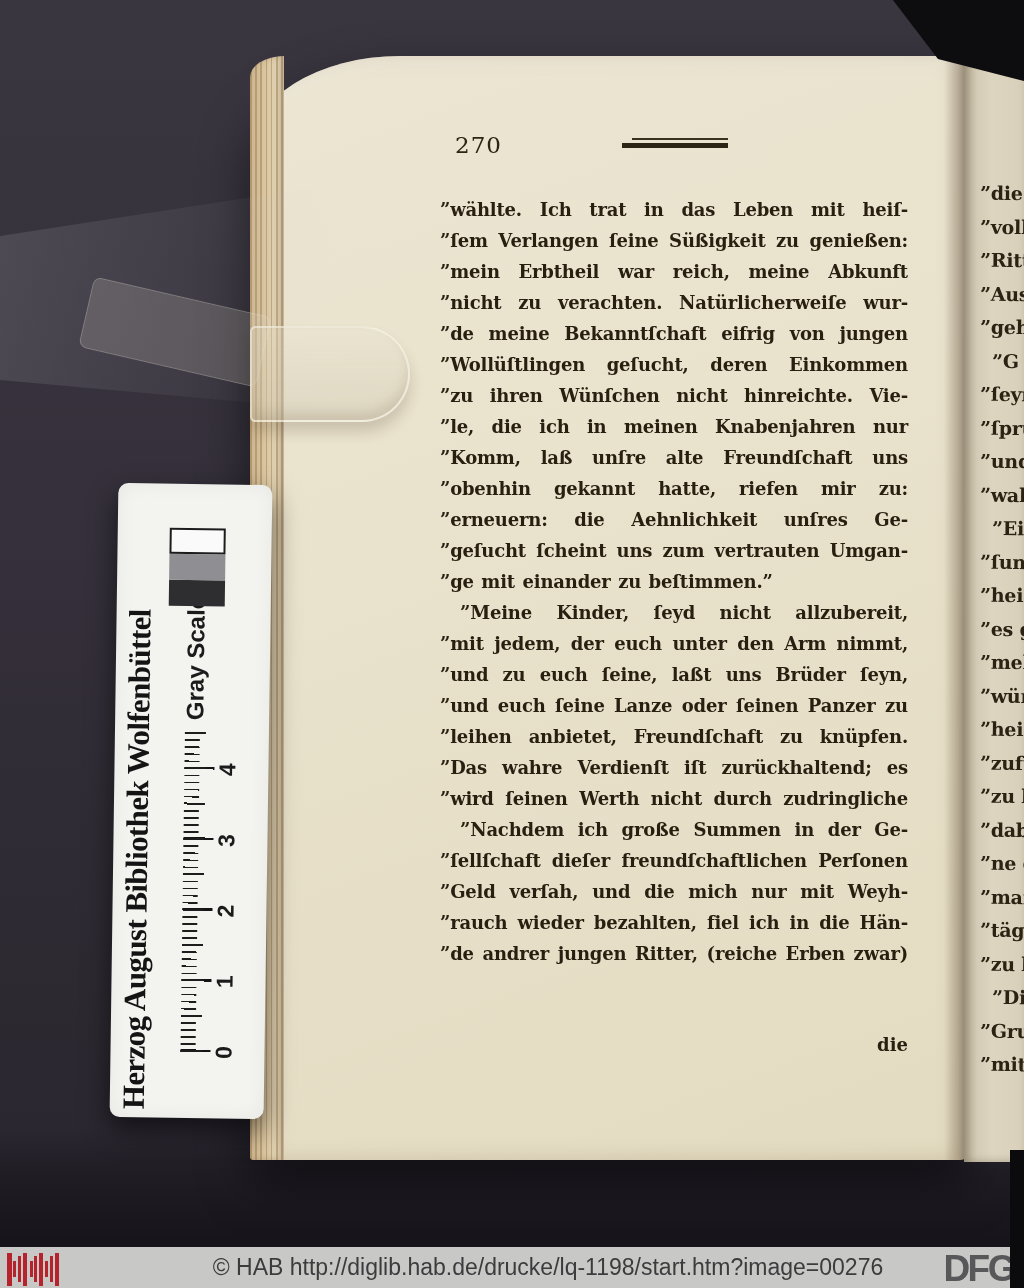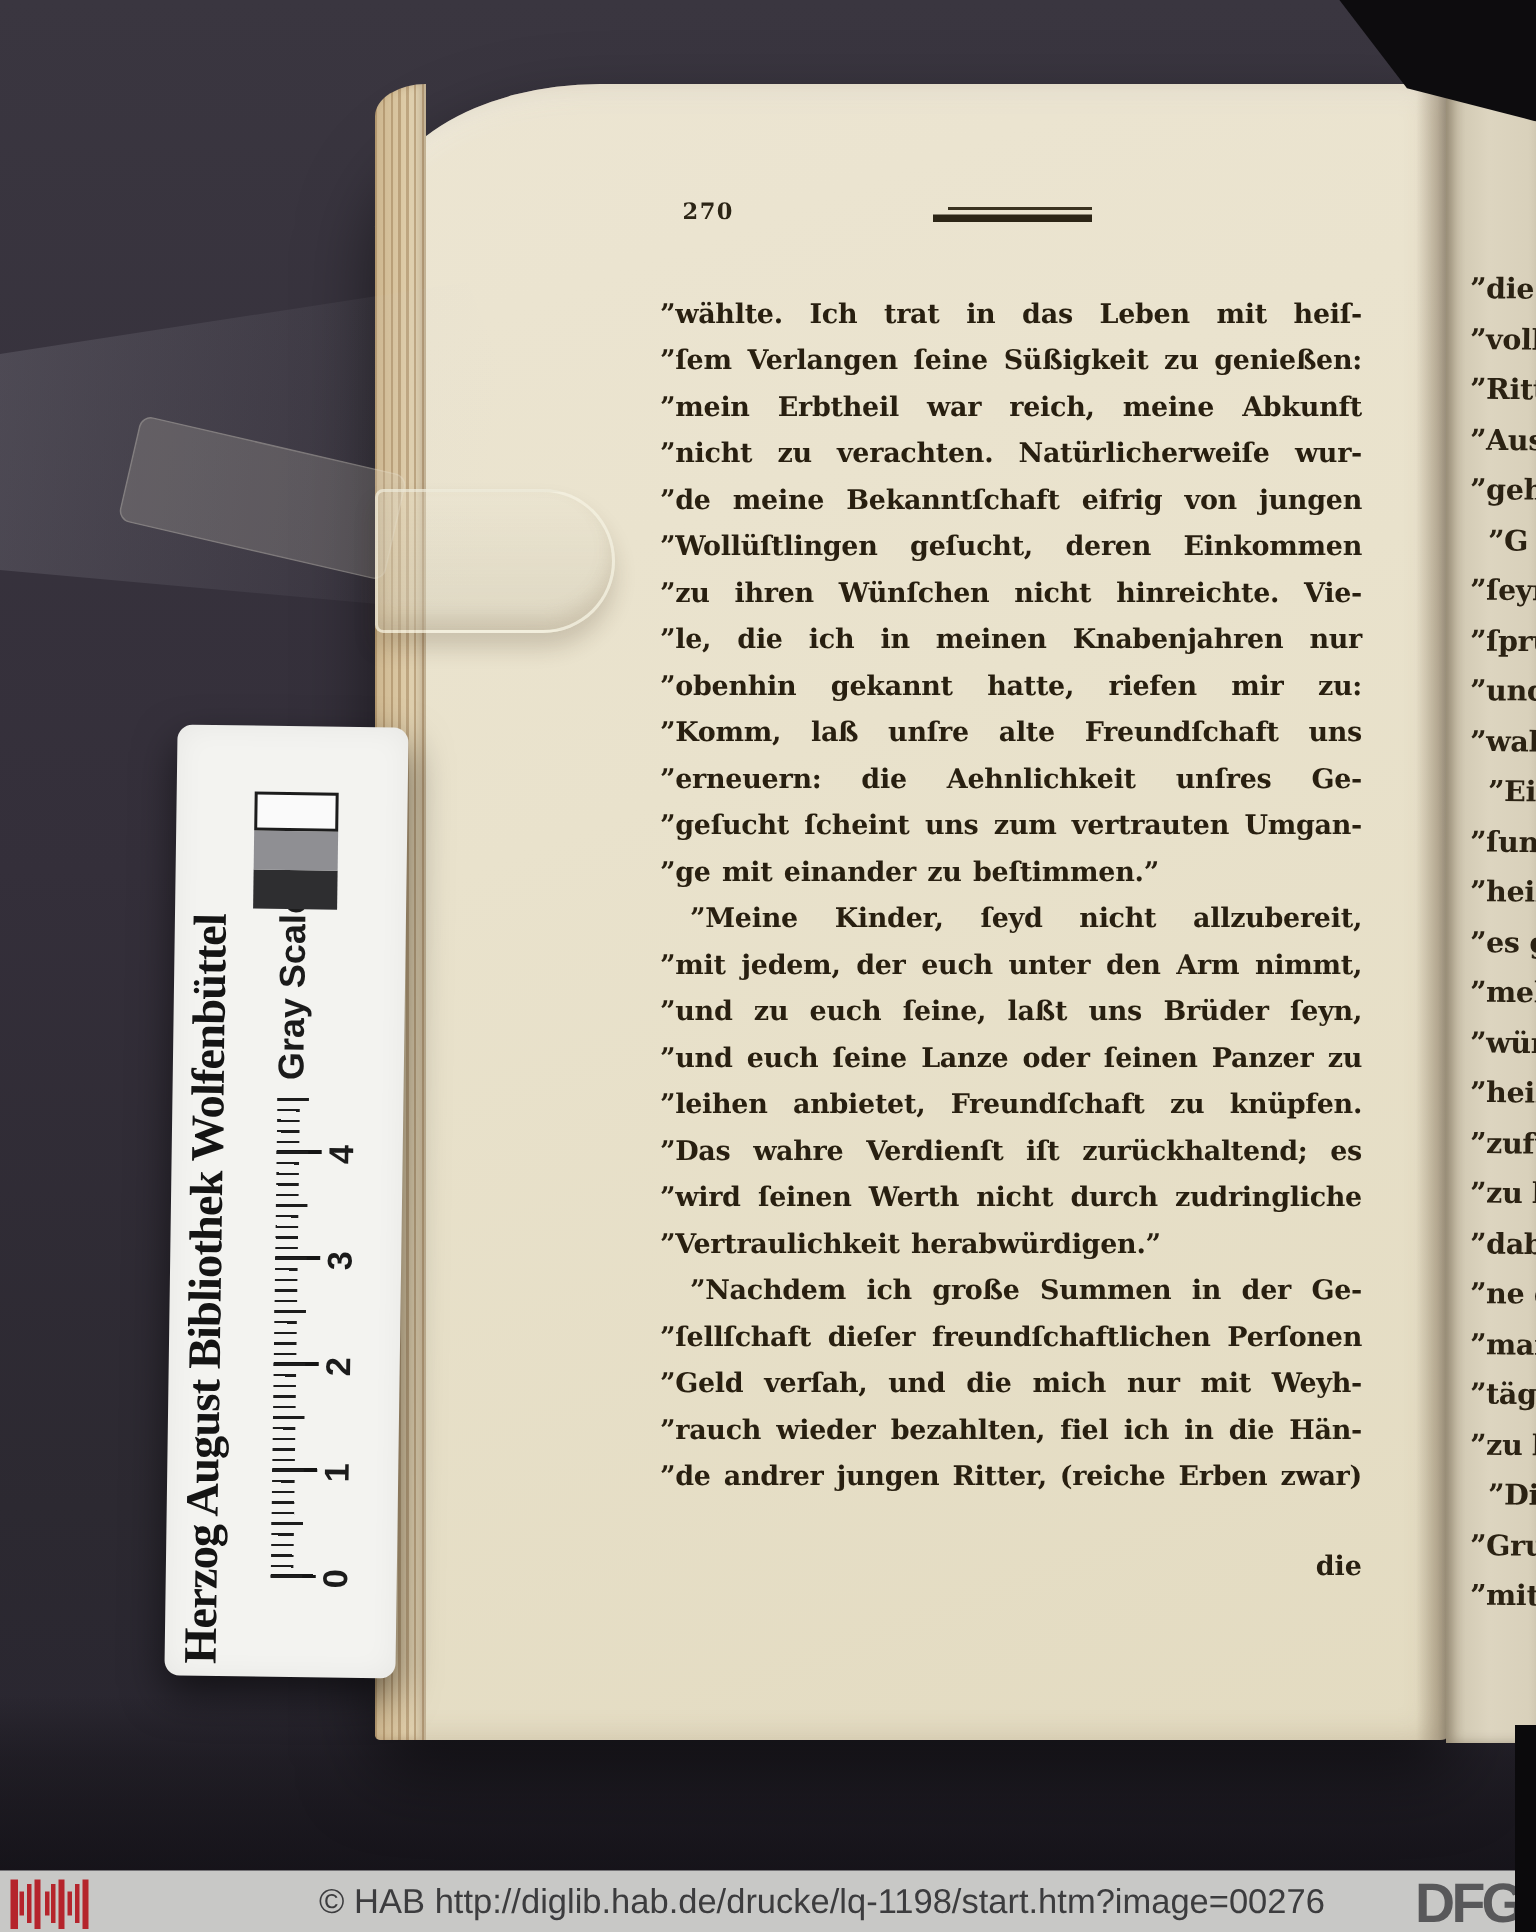--- a/index.html
+++ b/index.html
@@ -27,21 +27,21 @@
     box-shadow:inset -12px 0 20px rgba(120,92,60,.22), inset 0 10px 14px rgba(255,255,252,.28), 0 22px 48px rgba(0,0,0,.5);
   }
   .page-edges{
     position:absolute;left:0;top:0;bottom:0;width:34px;
     border-radius:150px 0 0 14px / 95px 0 0 14px;
     background:
       repeating-linear-gradient(90deg,rgba(150,117,76,.45) 0 1.6px,rgba(150,117,76,0) 1.6px 5.2px),
       linear-gradient(90deg,#cdb68e 0%,#dcc9a5 55%,#e6dcc0 100%);
     box-shadow:inset -4px 0 6px rgba(120,90,55,.35);
   }
-  .folio{position:absolute;font-weight:bold;font-size:15px;color:#2c2516;letter-spacing:1px;}
+  .folio{position:absolute;font-weight:normal;font-size:23px;color:#2c2516;letter-spacing:1px;}
   .head-rule{position:absolute;left:372px;top:82px;width:106px;}
   .head-rule .thin{margin-left:10px;width:96px;height:2px;background:#3a3220;}
   .head-rule .thick{margin-top:3px;width:106px;height:4.5px;background:#2c2516;}
   .text-block{position:absolute;left:190px;top:138px;width:468px;}
   .line{
     height:31px;line-height:31px;font-size:18px;font-weight:bold;color:#281f10;
     letter-spacing:-0.2px;word-spacing:1.5px;white-space:nowrap;
     text-align:justify;text-align-last:justify;
   }
   .line.flush{text-align-last:left;}
@@ -163,33 +163,32 @@
     </div>
     <div class="text-block">
         <div class="line">”wählte. Ich trat in das Leben mit heiſ-</div>
         <div class="line">”ſem Verlangen ſeine Süßigkeit zu genießen:</div>
         <div class="line">”mein Erbtheil war reich, meine Abkunft</div>
         <div class="line">”nicht zu verachten. Natürlicherweiſe wur-</div>
         <div class="line">”de meine Bekanntſchaft eifrig von jungen</div>
         <div class="line">”Wollüſtlingen geſucht, deren Einkommen</div>
         <div class="line">”zu ihren Wünſchen nicht hinreichte. Vie-</div>
         <div class="line">”le, die ich in meinen Knabenjahren nur</div>
+        <div class="line">”Komm, laß unſre alte Freundſchaft uns</div>
         <div class="line">”obenhin gekannt hatte, riefen mir zu:</div>
-        <div class="line">”Komm, laß unſre alte Freundſchaft uns</div>
         <div class="line">”erneuern: die Aehnlichkeit unſres Ge-</div>
         <div class="line">”geſucht ſcheint uns zum vertrauten Umgan-</div>
         <div class="line flush">”ge mit einander zu beſtimmen.”</div>
         <div class="line indent">”Meine Kinder, ſeyd nicht allzubereit,</div>
         <div class="line">”mit jedem, der euch unter den Arm nimmt,</div>
         <div class="line">”und zu euch ſeine, laßt uns Brüder ſeyn,</div>
         <div class="line">”und euch ſeine Lanze oder ſeinen Panzer zu</div>
         <div class="line">”leihen anbietet, Freundſchaft zu knüpfen.</div>
         <div class="line">”Das wahre Verdienſt iſt zurückhaltend; es</div>
         <div class="line">”wird ſeinen Werth nicht durch zudringliche</div>
-        <div class="line flush">”Vertraulichkeit herabwürdigen.”</div>
         <div class="line indent">”Nachdem ich große Summen in der Ge-</div>
         <div class="line">”ſellſchaft dieſer freundſchaftlichen Perſonen</div>
         <div class="line">”Geld verſah, und die mich nur mit Weyh-</div>
         <div class="line">”rauch wieder bezahlten, fiel ich in die Hän-</div>
         <div class="line">”de andrer jungen Ritter, (reiche Erben zwar)</div>
       </div>
     <div class="catchword">die</div>
   </div>
 
   <div class="gutter"></div>

